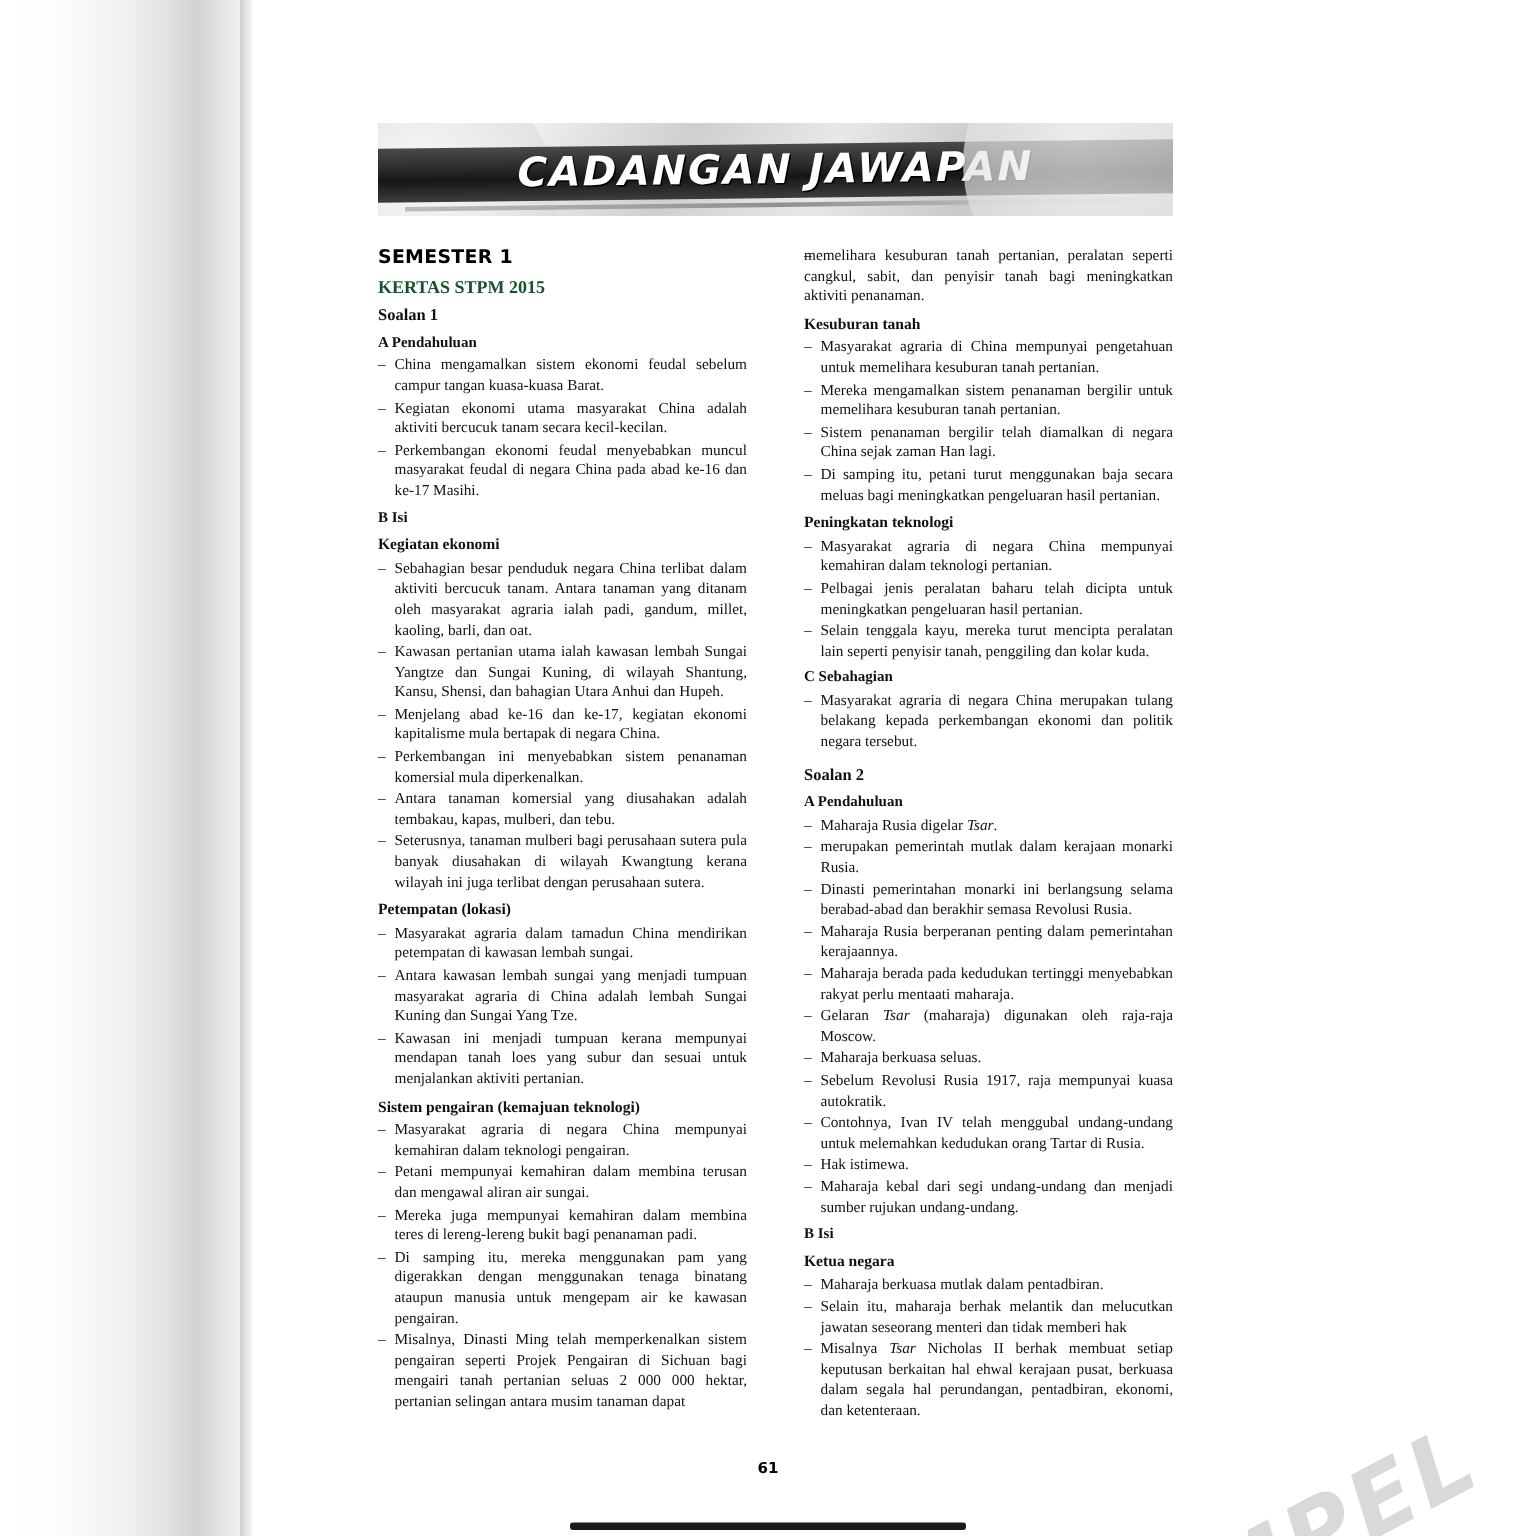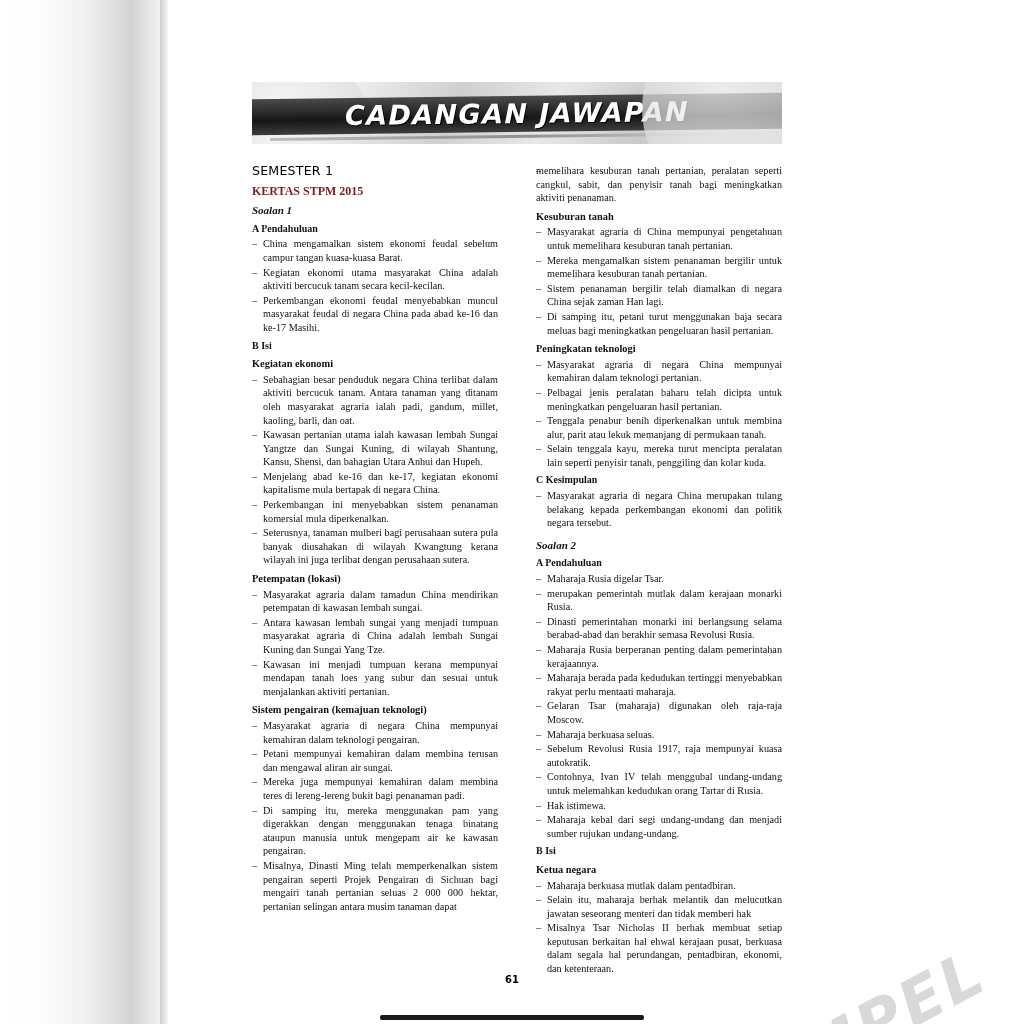--- a/index.html
+++ b/index.html
@@ -129,37 +129,36 @@
     line-height: 13.6px;
     color: #111;
     text-align: justify;
   }
   .col-left  { left: 0; }
   .col-right { left: 284px; }
 
   h1.sec-title {
     font-family: "DejaVu Sans", sans-serif;
     font-size: 12.6px;
-    font-weight: normal;
+    font-weight: bold;
     margin: 0 0 7px 0;
     letter-spacing: .2px;
     color: #000;
   }
   h2.paper-title {
     font-size: 12px;
     font-weight: bold;
     margin: 0 0 6px 0;
-    color: #7f1d1d;
+    color: #14532d;
     font-family: Liberation Serif, serif;
   }
   h3.qnum {
     font-size: 11px;
     font-weight: bold;
     margin: 9px 0 2px 0;
-    font-style: italic;
   }
   h3.qnum.first { margin-top: 0; }
   h4.part {
     font-size: 10px;
     font-weight: bold;
     margin: 4px 0 2px 0;
   }
   h5.subhead {
     font-size: 10.4px;
     font-weight: bold;
@@ -175,21 +174,21 @@
     padding-left: 11px;
     margin: 0 0 1px 0;
     text-align: justify;
   }
   ul.dash > li::before {
     content: "–";
     position: absolute;
     left: 0;
     top: 0;
   }
-  .it { }
+  .it { font-style: italic; }
 
   
   .page-number {
     position: absolute;
     left: 0;
     right: 0;
     top: 974px;
     text-align: center;
     font-family: "DejaVu Sans", sans-serif;
     font-size: 10px;
@@ -256,20 +255,21 @@
       </ul>
 
       <h4 class="part">B Isi</h4>
 
       <h5 class="subhead">Kegiatan ekonomi</h5>
       <ul class="dash">
         <li>Sebahagian besar penduduk negara China terlibat dalam aktiviti bercucuk tanam. Antara tanaman yang ditanam oleh masyarakat agraria ialah padi, gandum, millet, kaoling, barli, dan oat.</li>
         <li>Kawasan pertanian utama ialah kawasan lembah Sungai Yangtze dan Sungai Kuning, di wilayah Shantung, Kansu, Shensi, dan bahagian Utara Anhui dan Hupeh.</li>
         <li>Menjelang abad ke-16 dan ke-17, kegiatan ekonomi kapitalisme mula bertapak di negara China.</li>
         <li>Perkembangan ini menyebabkan sistem penanaman komersial mula diperkenalkan.</li>
+        <li>Antara tanaman komersial yang diusahakan adalah tembakau, kapas, mulberi, dan tebu.</li>
         <li>Seterusnya, tanaman mulberi bagi perusahaan sutera pula banyak diusahakan di wilayah Kwangtung kerana wilayah ini juga terlibat dengan perusahaan sutera.</li>
       </ul>
 
       <h5 class="subhead">Petempatan (lokasi)</h5>
       <ul class="dash">
         <li>Masyarakat agraria dalam tamadun China mendirikan petempatan di kawasan lembah sungai.</li>
         <li>Antara kawasan lembah sungai yang menjadi tumpuan masyarakat agraria di China adalah lembah Sungai Kuning dan Sungai Yang Tze.</li>
         <li>Kawasan ini menjadi tumpuan kerana mempunyai mendapan tanah loes yang subur dan sesuai untuk menjalankan aktiviti pertanian.</li>
       </ul>
 
@@ -294,25 +294,24 @@
         <li>Masyarakat agraria di China mempunyai pengetahuan untuk memelihara kesuburan tanah pertanian.</li>
         <li>Mereka mengamalkan sistem penanaman bergilir untuk memelihara kesuburan tanah pertanian.</li>
         <li>Sistem penanaman bergilir telah diamalkan di negara China sejak zaman Han lagi.</li>
         <li>Di samping itu, petani turut menggunakan baja secara meluas bagi meningkatkan pengeluaran hasil pertanian.</li>
       </ul>
 
       <h5 class="subhead">Peningkatan teknologi</h5>
       <ul class="dash">
         <li>Masyarakat agraria di negara China mempunyai kemahiran dalam teknologi pertanian.</li>
         <li>Pelbagai jenis peralatan baharu telah dicipta untuk meningkatkan pengeluaran hasil pertanian.</li>
-        <li>Tenggala penabur benih diperkenalkan untuk membina alur, parit atau lekuk memanjang di permukaan tanah.</li>
         <li>Selain tenggala kayu, mereka turut mencipta peralatan lain seperti penyisir tanah, penggiling dan kolar kuda.</li>
       </ul>
 
-      <h4 class="part">C Kesimpulan</h4>
+      <h4 class="part">C Sebahagian</h4>
       <ul class="dash">
         <li>Masyarakat agraria di negara China merupakan tulang belakang kepada perkembangan ekonomi dan politik negara tersebut.</li>
       </ul>
 
       <h3 class="qnum">Soalan 2</h3>
 
       <h4 class="part">A Pendahuluan</h4>
       <ul class="dash">
         <li>Maharaja Rusia digelar <span class="it">Tsar</span>.</li>
         <li>merupakan pemerintah mutlak dalam kerajaan monarki Rusia.</li>

